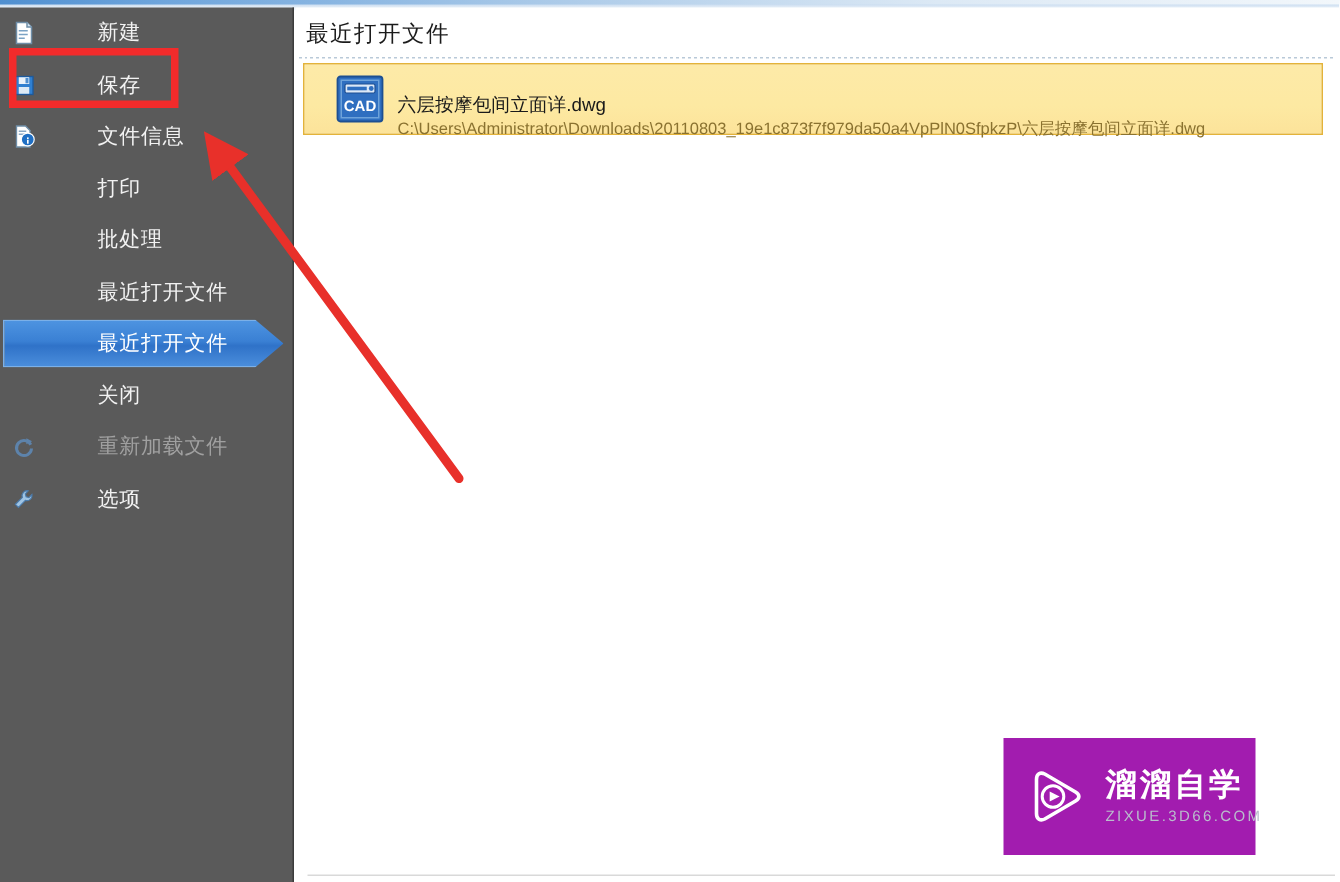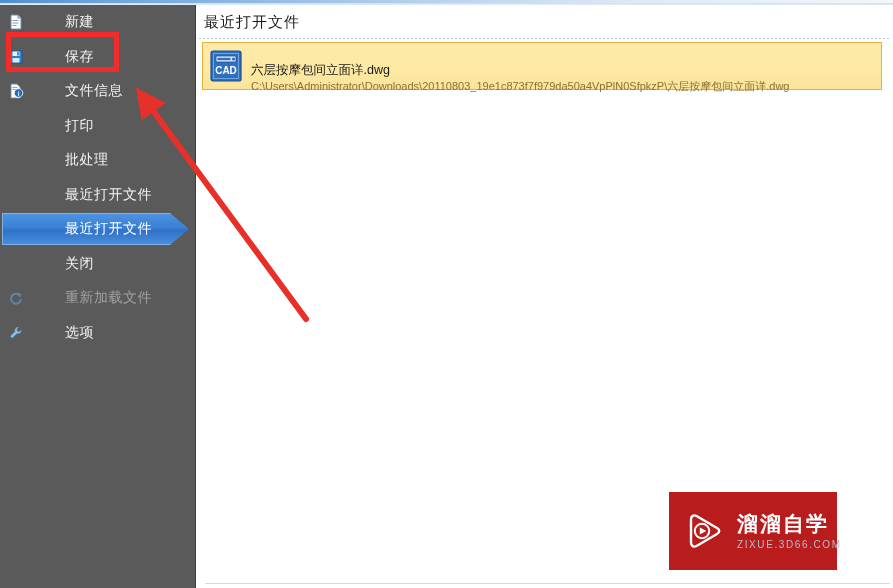--- a/index.html
+++ b/index.html
@@ -124,21 +124,21 @@
     height: 48px;
     background: linear-gradient(to bottom, #fdeaa8 0%, #fde9a2 60%, #fce39a 100%);
     border: 1px solid #e3b33a;
     box-sizing: border-box;
     display: flex;
     align-items: center;
     cursor: default;
   }
   .file-icon-wrap {
     width: 34px; height: 34px;
-    margin-left: 6px; margin-right: 8px;
+    margin-left: 20px; margin-right: 8px;
     flex: 0 0 34px;
     position: relative;
   }
   .file-texts {
     display: flex;
     flex-direction: column;
     justify-content: center;
     line-height: 1.35;
     overflow: hidden;
   }
@@ -170,21 +170,21 @@
     width: 893px; height: 588px;
     z-index: 39;
     pointer-events: none;
   }
 
   
   .watermark {
     position: absolute;
     left: 669px; top: 492px;
     width: 168px; height: 78px;
-    background: #b91c1c;
+    background: #a21caf;
     display: flex;
     align-items: center;
     z-index: 30;
   }
   .wm-logo { width: 44px; height: 44px; margin-left: 13px; flex: 0 0 44px; }
   .wm-texts { margin-left: 11px; display: flex; flex-direction: column; }
   .wm-title {
     font-size: 21px;
     color: #ffffff;
     letter-spacing: 2px;

